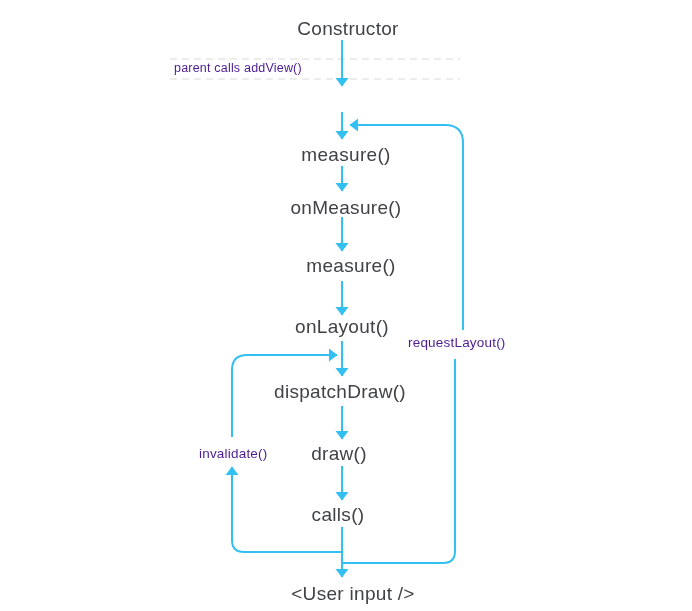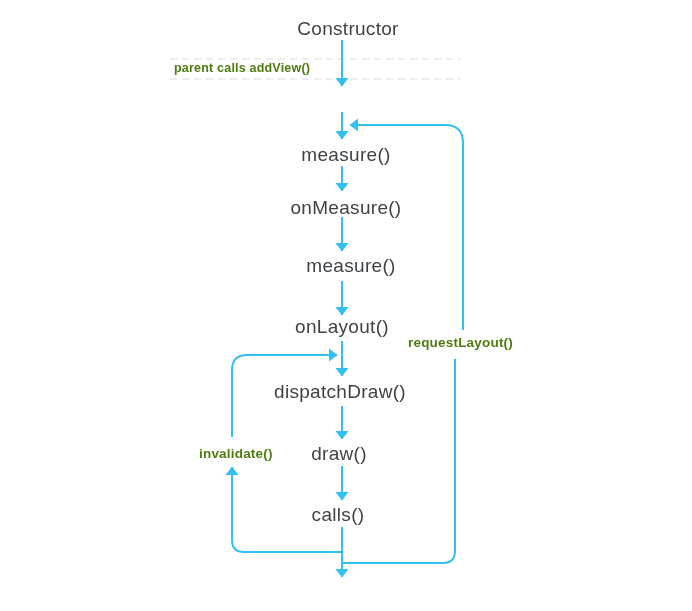--- a/index.html
+++ b/index.html
@@ -18,23 +18,23 @@
     font-size:19px;
     font-weight:300;
     letter-spacing:0.3px;
     color:#3f4346;
     white-space:nowrap;
     line-height:1.1;
   }
   .small-label {
     position:absolute;
     font-size:13.5px;
-    font-weight:700;
+    font-weight:400;
     letter-spacing:0.2px;
-    color:#4d7c0f;
+    color:#4c1d95;
     white-space:nowrap;
     line-height:1.1;
   }
   .tiny { font-size:12.5px; }
 </style>
 </head>
 <body>
 
 <div class="stage">
 
@@ -70,18 +70,19 @@
   </svg>
 
   <div class="node" style="left:348px; top:19px">Constructor</div>
   <div class="node" style="left:346px; top:145px">measure()</div>
   <div class="node" style="left:346px; top:198px">onMeasure()</div>
   <div class="node" style="left:351px; top:256px">measure()</div>
   <div class="node" style="left:342px; top:317px">onLayout()</div>
   <div class="node" style="left:340px; top:382px">dispatchDraw()</div>
   <div class="node" style="left:339px; top:444px">draw()</div>
   <div class="node" style="left:338px; top:505px">calls()</div>
+  <div class="node" style="left:353px; top:584px">&lt;User input /&gt;</div>
 
   <div class="small-label tiny" style="left:174px; top:62px">parent calls addView()</div>
   <div class="small-label" style="left:408px; top:336px">requestLayout()</div>
   <div class="small-label" style="left:199px; top:447px">invalidate()</div>
 
 </div>
 
 </body></html>

